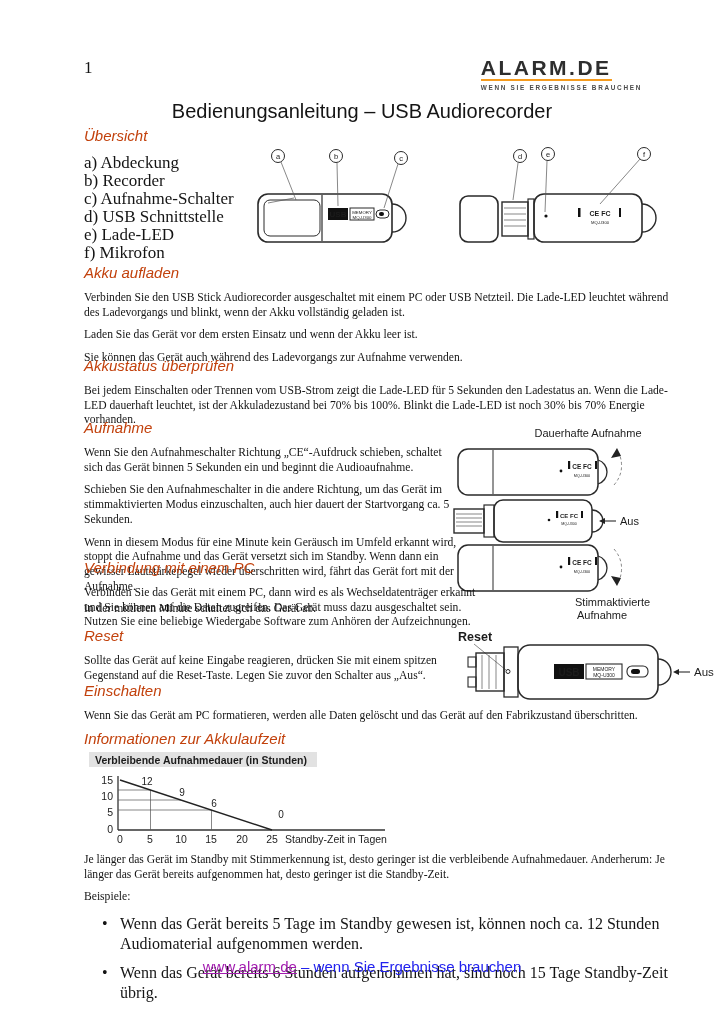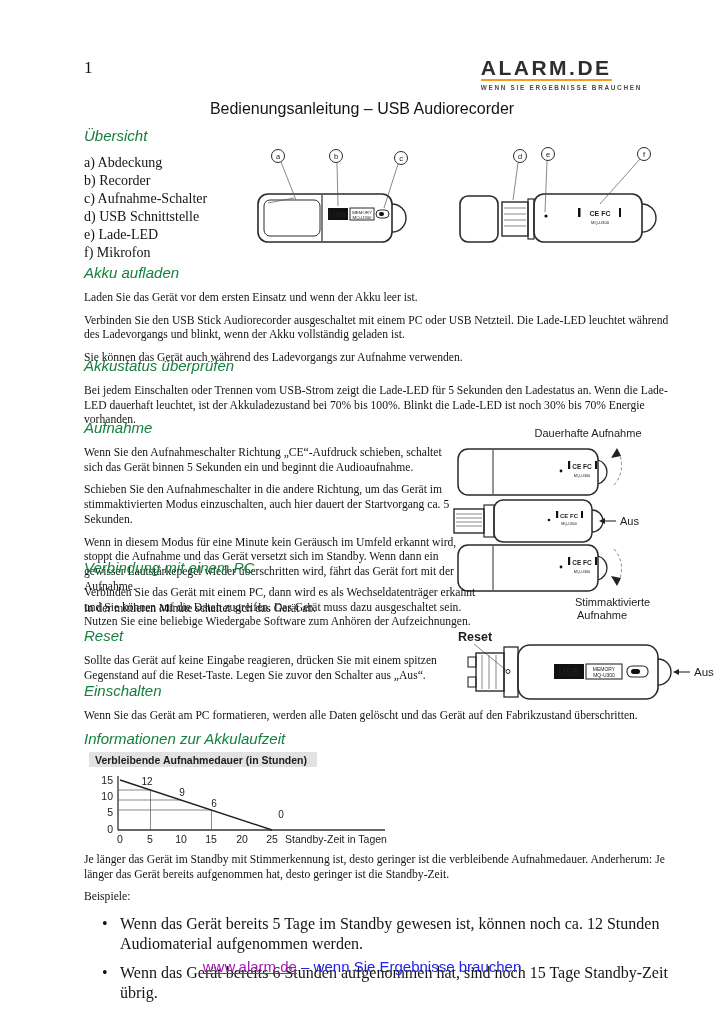--- a/index.html
+++ b/index.html
@@ -8,25 +8,25 @@
   .abs{position:absolute;}
   
   .logo{right:82px;top:37px;text-align:left;margin-top:20px;}
   .logo-brand{font-family:"Liberation Sans",sans-serif;font-weight:bold;font-size:21px;
               letter-spacing:2.5px;color:#2e2e2e;border-bottom:2.5px solid #f59b1e;
               padding-bottom:1px;display:inline-block;line-height:1;}
   .logo-tag{font-family:"Liberation Sans",sans-serif;font-weight:bold;font-size:6.4px;
             letter-spacing:1.7px;color:#4a4a4a;margin-top:3px;}
   .pagenum{left:84px;top:58px;font-size:17px;}
   .doc-title{left:0;right:0;top:100px;text-align:center;
-             font-family:"Liberation Sans",sans-serif;font-size:16px;}
+             font-family:"Liberation Sans",sans-serif;font-size:20px;}
   h2.sec-h{font-family:"Liberation Sans",sans-serif;font-style:italic;font-weight:normal;
-           font-size:15px;margin:0 0 10px 0;color:#15803d;}
+           font-size:15px;margin:0 0 10px 0;color:#c2410c;}
   p.body{font-size:11.6px;line-height:1.27;margin:0 0 8px 0;}
-  .list-plain{font-size:14px;line-height:18px;}
+  .list-plain{font-size:17px;line-height:18px;}
   .bullets .bul{position:relative;padding-left:36px;font-size:16px;line-height:1.27;
                 margin:0 0 8px 0;}
   .bullets .bul::before{content:"•";position:absolute;left:18px;top:0;}
   .footer{left:0;right:0;top:958px;text-align:center;font-family:"Liberation Sans",sans-serif;
           font-size:15px;color:#2121ee;}
   .footer a{color:#a21caf;text-decoration:underline;cursor:pointer;}
   svg{display:block;}
   svg text{font-family:"Liberation Sans",sans-serif;fill:#1c1c1c;}
   .ln{stroke:#2a2a2a;fill:none;}
   .thin{stroke:#555;stroke-width:.7;fill:none;}
@@ -112,22 +112,22 @@
     </g>
     <g>
       <circle class="ln" cx="396" cy="12" r="6.5" stroke-width="1"></circle>
       <text x="396" y="14.8" font-size="7.5" text-anchor="middle">f</text>
       <line class="thin" x1="392" y1="17" x2="352" y2="62"></line>
     </g>
   </svg>
 
   <div class="abs" style="left:84px;top:264px;width:594px;">
     <h2 class="sec-h">Akku aufladen</h2>
+    <p class="body">Verbinden Sie den USB Stick Audiorecorder ausgeschaltet mit einem PC oder USB Netzteil. Die Lade-LED leuchtet während des Ladevorgangs und blinkt, wenn der Akku vollständig geladen ist.</p>
     <p class="body">Laden Sie das Gerät vor dem ersten Einsatz und wenn der Akku leer ist.</p>
-    <p class="body">Verbinden Sie den USB Stick Audiorecorder ausgeschaltet mit einem PC oder USB Netzteil. Die Lade-LED leuchtet während des Ladevorgangs und blinkt, wenn der Akku vollständig geladen ist.</p>
     <p class="body">Sie können das Gerät auch während des Ladevorgangs zur Aufnahme verwenden.</p>
   </div>
 
   <div class="abs" style="left:84px;top:357px;width:596px;">
     <h2 class="sec-h">Akkustatus überprüfen</h2>
     <p class="body">Bei jedem Einschalten oder Trennen vom USB-Strom zeigt die Lade-LED für 5 Sekunden den Ladestatus an. Wenn die Lade-LED dauerhaft leuchtet, ist der Akkuladezustand bei 70% bis 100%. Blinkt die Lade-LED ist noch 30% bis 70% Energie vorhanden.</p>
   </div>
 
   <div class="abs" style="left:84px;top:419px;width:378px;">
     <h2 class="sec-h">Aufnahme</h2>

